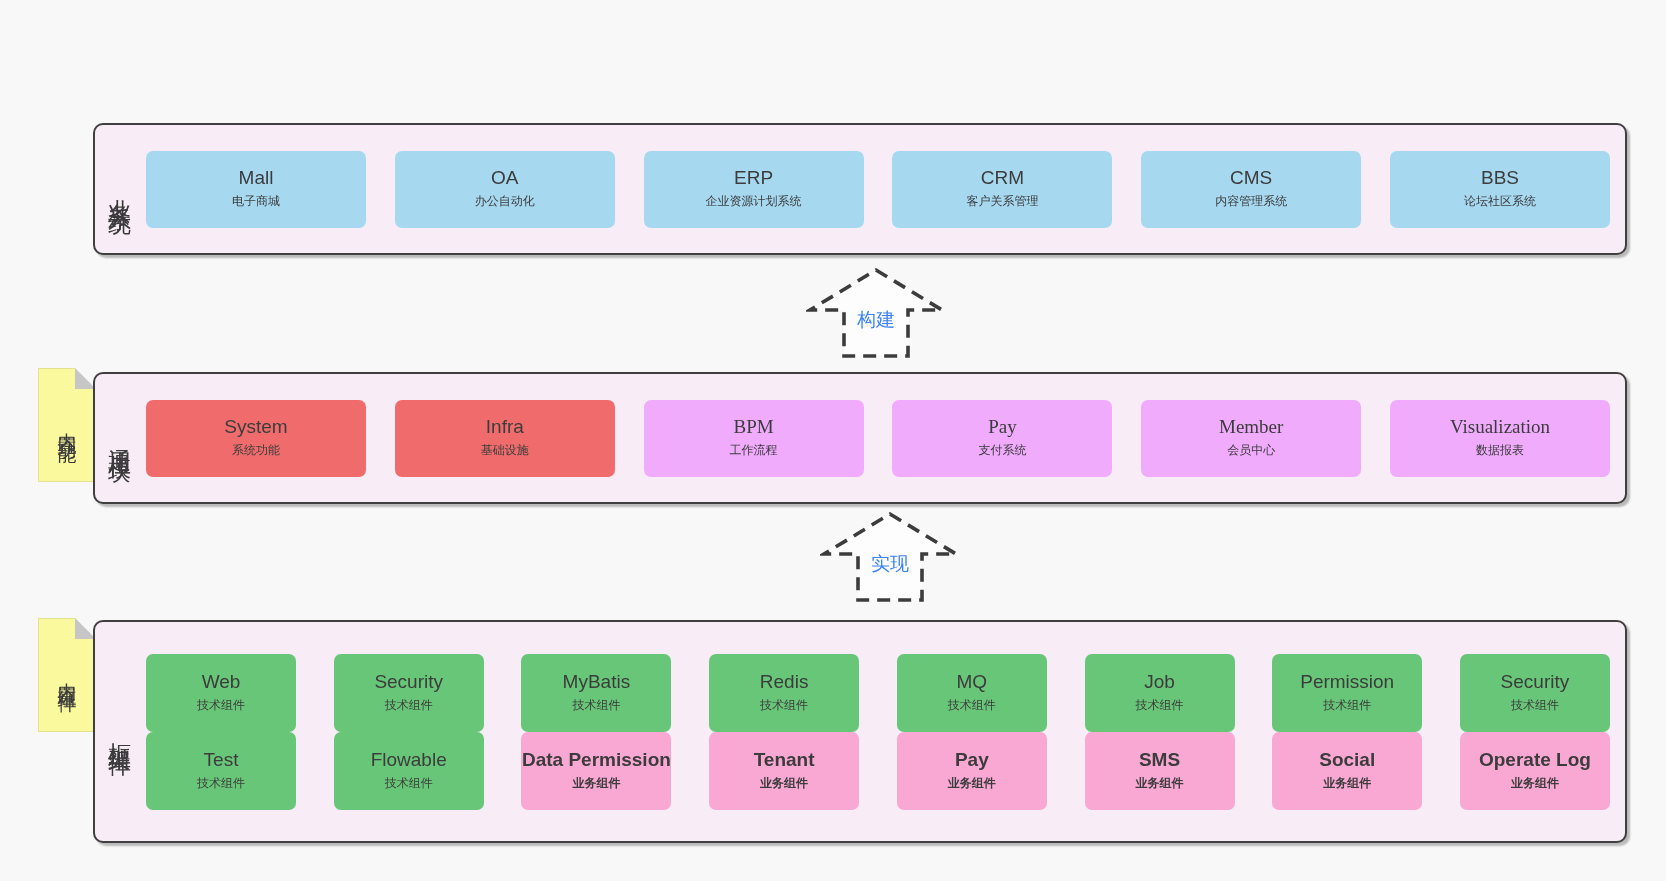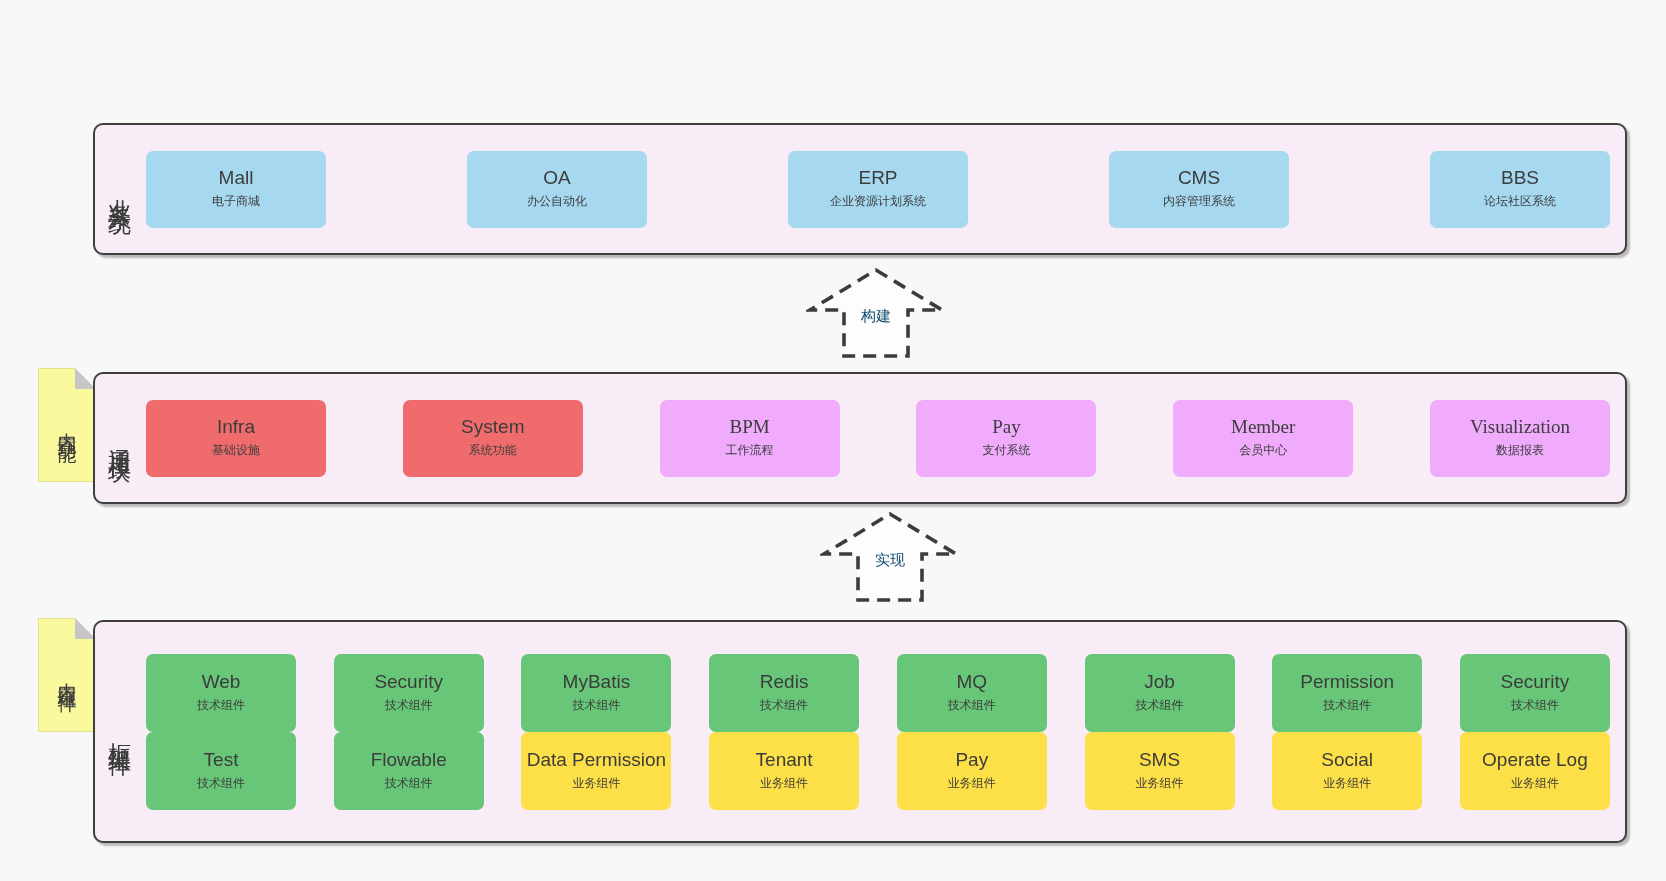--- a/index.html
+++ b/index.html
@@ -33,29 +33,29 @@
   }
   .boxes-col{flex:1;display:flex;flex-direction:column;justify-content:center;padding:0 15px 0 0;}
   .boxes-row{display:flex;justify-content:space-between;}
 
   
   .box{
     box-sizing:border-box;border-radius:7px;
     display:flex;flex-direction:column;align-items:center;justify-content:center;
     text-align:center;
   }
-  .box-wide{width:180px;height:77px;}
+  .box-wide{width:220px;height:77px;}
   .box-sm{width:150px;height:78px;}
   .box-name{font-size:19px;line-height:25px;color:#3c3c3c;}
   .box-desc{font-size:12px;line-height:23px;color:#3c3c3c;}
   .v-blue{background:#a6d8f0;}
   .v-core{background:#f06c6c;}
   .v-module{background:#f0abfc;font-family:Liberation Serif, serif;}
   .v-tech{background:#68c678;}
-  .v-biz{background:#fde047;}
+  .v-biz{background:#f9a8d4;font-weight:bold;}
 
   
   .sticky{
     position:absolute;left:38px;width:58px;height:114px;box-sizing:border-box;
     background:#fbf99e;border:1px solid #e3e290;
     display:flex;align-items:center;justify-content:center;
   }
   .sticky-1{top:368px;}
   .sticky-2{top:618px;}
   .sticky-fold{
@@ -68,21 +68,21 @@
     font-size:19px;letter-spacing:4px;color:#3b3b3b;
   }
 
   
   .arrow{position:absolute;width:140px;height:94px;}
   .arrow-1{left:806px;top:266px;}
   .arrow-2{left:820px;top:510px;}
   .arrow svg{display:block;width:100%;height:100%;}
   .arrow-label{
     position:absolute;top:40px;left:50%;transform:translateX(-50%);
-    background:#fdfdfd;padding:1px 5px;font-size:15px;color:#0c4a6e;white-space:nowrap;
+    background:#fdfdfd;padding:1px 5px;font-size:19px;color:#3b82f6;white-space:nowrap;
   }
 </style>
 </head>
 <body>
 
 <div class="sticky sticky-1">
   <span class="sticky-fold"></span>
   <span class="sticky-label">内置功能</span>
 </div>
 <div class="sticky sticky-2">
@@ -97,20 +97,24 @@
       <div class="box-name">Mall</div>
       <div class="box-desc">电子商城</div>
     </div>
     <div class="box box-wide v-blue">
       <div class="box-name">OA</div>
       <div class="box-desc">办公自动化</div>
     </div>
     <div class="box box-wide v-blue">
       <div class="box-name">ERP</div>
       <div class="box-desc">企业资源计划系统</div>
+    </div>
+    <div class="box box-wide v-blue">
+      <div class="box-name">CRM</div>
+      <div class="box-desc">客户关系管理</div>
     </div>
     <div class="box box-wide v-blue">
       <div class="box-name">CMS</div>
       <div class="box-desc">内容管理系统</div>
     </div>
     <div class="box box-wide v-blue">
       <div class="box-name">BBS</div>
       <div class="box-desc">论坛社区系统</div>
     </div>
   </div>
@@ -120,26 +124,26 @@
   <svg viewBox="0 0 140 94">
     <polygon points="70,4 136,44 102,44 102,90 38,90 38,44 4,44" fill="#fdfdfd" stroke="#3c3c3c" stroke-width="3.6" stroke-dasharray="13 8"></polygon>
   </svg>
   <span class="arrow-label">构建</span>
 </div>
 
 <div class="panel panel-2">
   <div class="panel-label">通用模块</div>
   <div class="boxes">
     <div class="box box-wide v-core">
+      <div class="box-name">System</div>
+      <div class="box-desc">系统功能</div>
+    </div>
+    <div class="box box-wide v-core">
       <div class="box-name">Infra</div>
       <div class="box-desc">基础设施</div>
-    </div>
-    <div class="box box-wide v-core">
-      <div class="box-name">System</div>
-      <div class="box-desc">系统功能</div>
     </div>
     <div class="box box-wide v-module">
       <div class="box-name">BPM</div>
       <div class="box-desc">工作流程</div>
     </div>
     <div class="box box-wide v-module">
       <div class="box-name">Pay</div>
       <div class="box-desc">支付系统</div>
     </div>
     <div class="box box-wide v-module">

